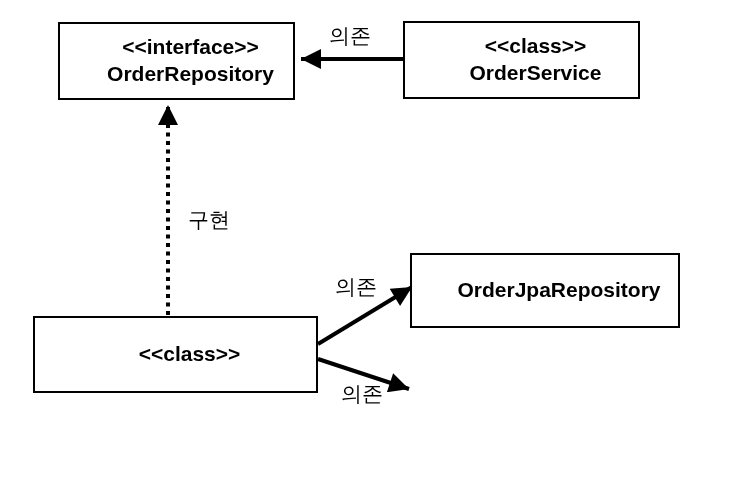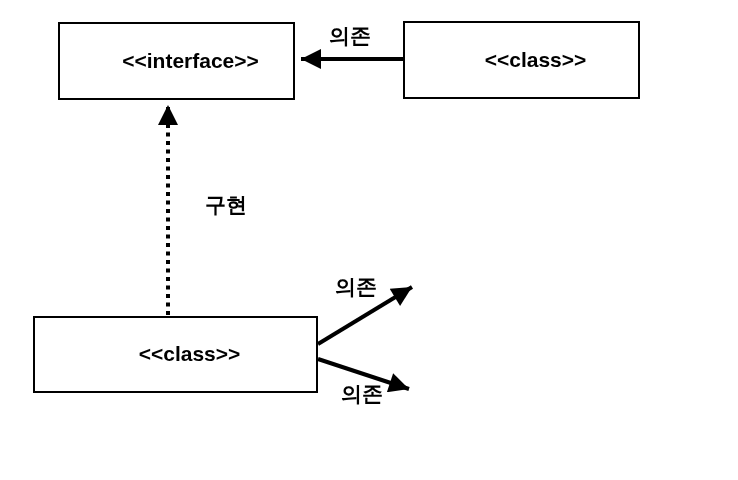--- a/index.html
+++ b/index.html
@@ -35,25 +35,25 @@
   }
   #node-order-repository      { left: 58px;  top: 22px;  width: 237px; height: 78px; }
   #node-order-service         { left: 403px; top: 21px;  width: 237px; height: 78px; }
   #node-order-repository-impl { left: 33px;  top: 316px; width: 285px; height: 77px; }
   #node-order-jpa-repository  { left: 410px; top: 253px; width: 270px; height: 75px; border-width: 2px; }
   #node-order-query-repository{ left: 413px; top: 368px; width: 265px; height: 77px; border-width: 2px; }
   .edge-label {
     position: absolute;
     transform: translate(-50%, -50%);
     font-size: 21px;
-    font-weight: 700;
+    font-weight: 400;
     white-space: nowrap;
   }
   #edge-label-service-dep { left: 350px; top: 36px; }
-  #edge-label-implements  { left: 209px; top: 205px; margin-left: 17px; }
+  #edge-label-implements  { left: 209px; top: 220px; }
   #edge-label-jpa-dep     { left: 356px; top: 287px; }
   #edge-label-query-dep   { left: 362px; top: 394px; }
 </style>
 </head>
 <body>
 
 <div class="canvas">
 
   <svg class="arrow-layer" width="738" height="480" viewBox="0 0 738 480" xmlns="http://www.w3.org/2000/svg">
     <defs>
@@ -62,30 +62,35 @@
       </marker>
     </defs>
     <line x1="403" y1="59" x2="301" y2="59" stroke="#000000" stroke-width="4" marker-end="url(#ah)"></line>
     <line x1="168" y1="315" x2="168" y2="105" stroke="#000000" stroke-width="4" stroke-dasharray="4 4.5" marker-end="url(#ah)"></line>
     <line x1="318" y1="344" x2="412" y2="287" stroke="#000000" stroke-width="4" marker-end="url(#ah)"></line>
     <line x1="318" y1="359" x2="409" y2="389" stroke="#000000" stroke-width="4" marker-end="url(#ah)"></line>
   </svg>
 
   <div class="node" id="node-order-repository">
     <div class="stereotype">&lt;&lt;interface&gt;&gt;</div>
+    <div class="name">OrderRepository</div>
   </div>
 
   <div class="node" id="node-order-service">
     <div class="stereotype">&lt;&lt;class&gt;&gt;</div>
+    <div class="name">OrderService</div>
   </div>
 
   <div class="node" id="node-order-repository-impl">
     <div class="stereotype">&lt;&lt;class&gt;&gt;</div>
   </div>
 
+  <div class="node" id="node-order-jpa-repository">
+    <div class="name">OrderJpaRepository</div>
+  </div>
 
 
   <div class="edge-label" id="edge-label-service-dep">의존</div>
   <div class="edge-label" id="edge-label-implements">구현</div>
   <div class="edge-label" id="edge-label-jpa-dep">의존</div>
   <div class="edge-label" id="edge-label-query-dep">의존</div>
 
 </div>
 
 </body></html>

